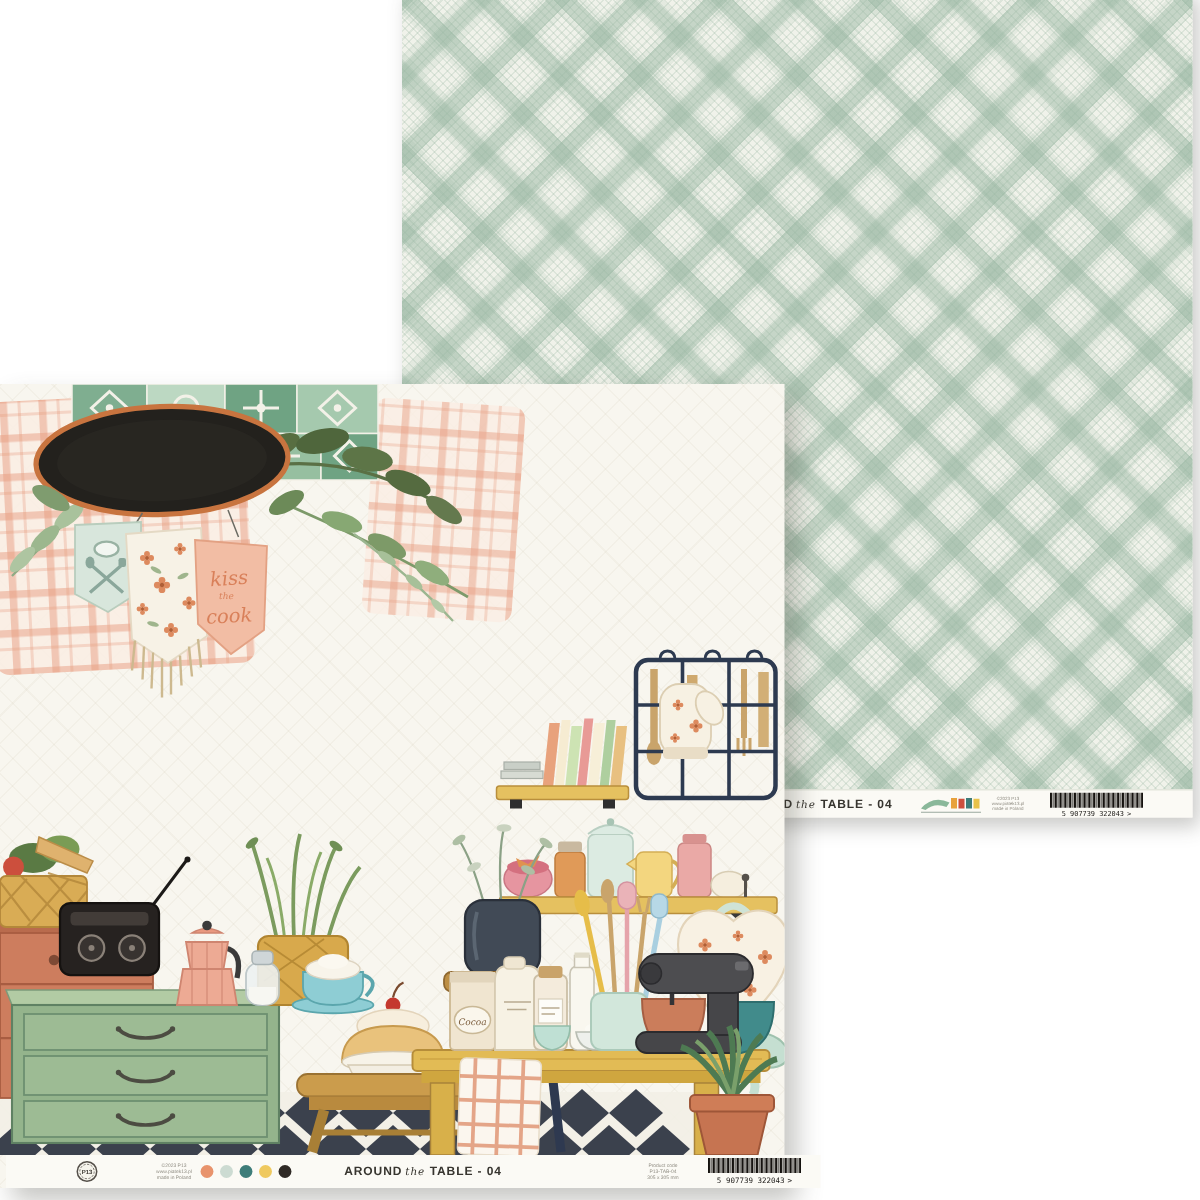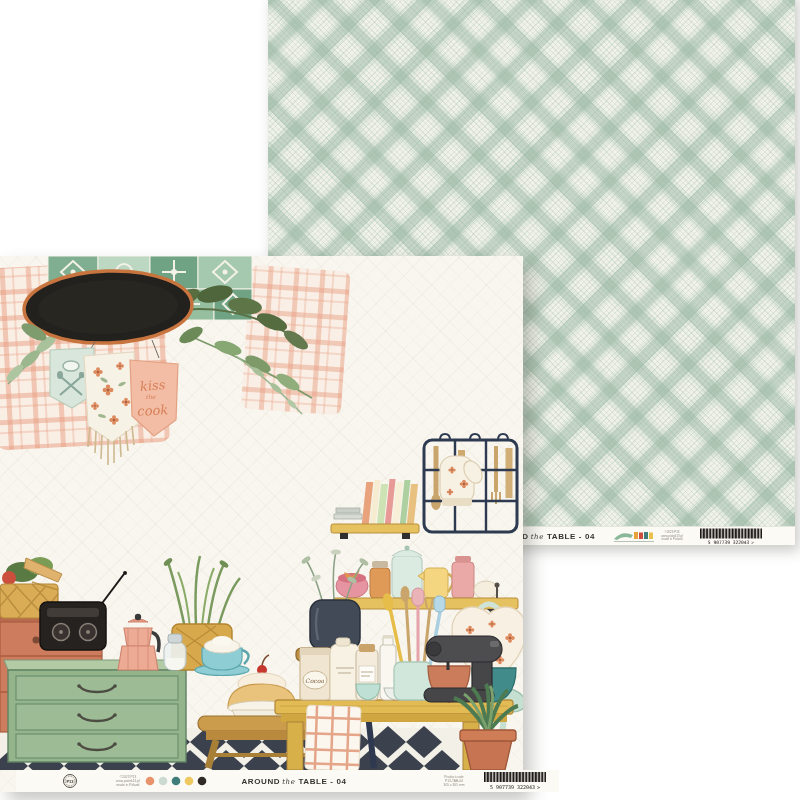--- a/index.html
+++ b/index.html
@@ -20,21 +20,21 @@
     border-top:1px solid #e3e6dc;}
 
   
   .front-sheet{position:absolute;left:0px;top:256px;width:523px;height:536px;z-index:2;
     background:#f8f6ef;
     background-image:
       repeating-linear-gradient(45deg, rgba(196,186,160,.10) 0 1px, rgba(0,0,0,0) 1px 13px),
       repeating-linear-gradient(135deg, rgba(196,186,160,.10) 0 1px, rgba(0,0,0,0) 1px 13px);
     box-shadow:8px 9px 16px rgba(70,70,60,.30);}
   .art{position:absolute;left:0;top:0;}
-  .front-footer{position:absolute;left:16px;bottom:0;width:523px;height:22px;background:#fbfaf5;padding-left:20px;}
+  .front-footer{position:absolute;left:4px;bottom:0;width:523px;height:22px;background:#fbfaf5;padding-left:20px;}
 
   svg text{font-family:"Liberation Sans",sans-serif;}
   .t-title{font-weight:bold;fill:#37352f;letter-spacing:.6px;}
   .t-script{font-family:"DejaVu Serif",serif;font-style:italic;font-weight:normal;}
   .t-tiny{fill:#8f8c82;}
   .t-code{font-family:"DejaVu Sans Mono",monospace;fill:#1d1b18;}
 </style>
 </head>
 <body>
 

